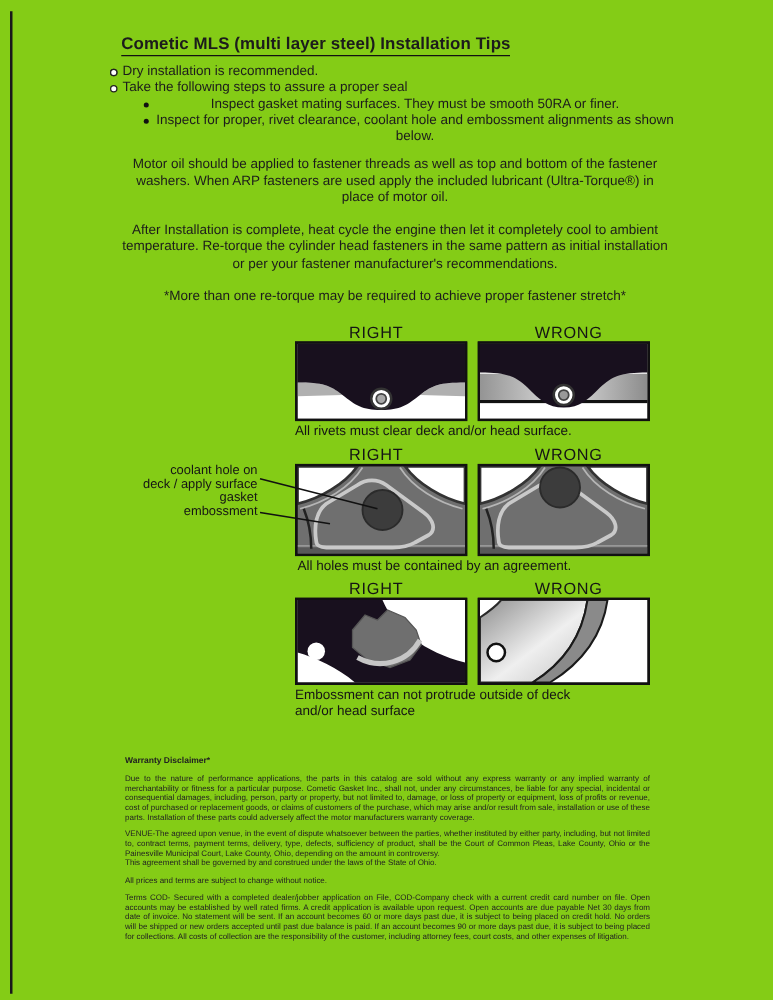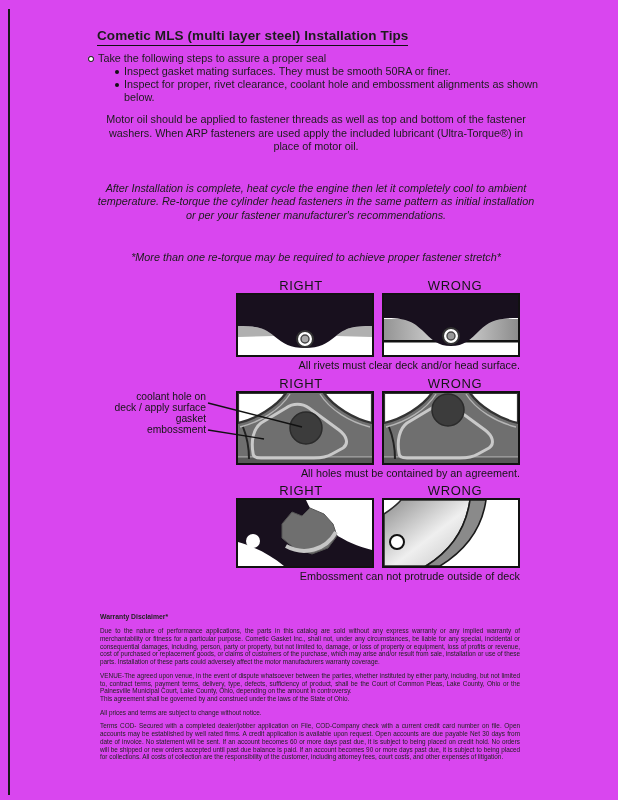--- a/index.html
+++ b/index.html
@@ -1,49 +1,49 @@
 <!DOCTYPE html>
 <html><head>
 <meta charset="utf-8">
 <style>
   html,body{margin:0;padding:0;background:#ffffff;}
   .page{
-    position:relative;width:618px;height:800px;background:#d946ef;overflow:hidden;
+    position:relative;width:618px;height:800px;background:#84cc16;overflow:hidden;
     font-family:"Liberation Sans","DejaVu Sans",sans-serif;color:#1c1c1c;
     -webkit-font-smoothing:antialiased;
   }
   .edge-line{position:absolute;left:8px;top:9px;bottom:5px;width:2px;background:#1a1a1a;}
   .content{position:absolute;left:88px;top:26px;width:452px;}
 
   .title{
     display:inline-block;margin:0 0 0 9px;font-size:13.5px;font-weight:700;
     border-bottom:1.6px solid #111;padding-bottom:2px;letter-spacing:.1px;white-space:nowrap;
   }
 
   .bullets{margin:6px 0 0 0;padding:0;list-style:none;font-size:10.8px;line-height:13px;}
   .bullets > li{position:relative;padding-left:10px;}
   .b-marker{
     position:absolute;left:0;top:3.5px;width:4px;height:4px;border:1.1px solid #222;
     border-radius:50%;background:#fff;
   }
   .subbullets{margin:0;padding:0 0 0 17px;list-style:none;}
-  .subbullets > li{position:relative;padding-left:9px;}
+  .subbullets > li{position:relative;padding-left:9px;text-align:center;}
   .s-marker{position:absolute;left:0;top:4.5px;width:4px;height:4px;border-radius:50%;background:#111;}
 
   .diesel-head{margin:17px 0 0 9px;font-size:12.5px;font-weight:700;}
   .para{margin:9px 0 0 9px;width:438px;font-size:10.8px;line-height:13.6px;text-align:center;}
-  .para.gap{margin-top:28px;font-style:italic;}
+  .para.gap{margin-top:12px;}
 
   .diagrams{margin:14px 0 0 148px;width:284px;}
   .diag-row{margin-top:4px;}
   .rw-labels{display:flex;gap:24px;font-size:13px;letter-spacing:.6px;color:#151515;}
   .rw-labels div{width:138px;text-align:center;}
   .panels{position:relative;display:flex;gap:8px;border-radius:12px;}
   .panels svg{display:block;}
-  .caption{font-size:10.8px;line-height:12.5px;margin-top:2px;color:#151515;text-align:right;}
+  .caption{font-size:10.8px;line-height:12.5px;margin-top:2px;color:#151515;}
   .caption.indent{margin-left:2px;}
 
   .callouts{
     position:absolute;left:-122px;top:0;width:92px;text-align:right;
     font-size:10.3px;line-height:11px;color:#151515;z-index:2;
   }
   .callout-2{}
   .leader-svg{position:absolute;left:-122px;top:0;z-index:3;pointer-events:none;}
 
   .legal{margin:30px 0 0 12px;width:420px;font-size:6.4px;line-height:7.7px;color:#222;
@@ -58,20 +58,24 @@
 <div class="page">
   <div class="edge-line"></div>
 
   <div class="content">
 
     <h1 class="title">Cometic MLS (multi layer steel) Installation Tips</h1>
 
     <ul class="bullets">
       <li>
         <span class="b-marker"></span>
+      </li>
+      <li>
+        <span class="b-marker"></span>
+        <span>Dry installation is recommended.</span>
       </li>
       <li>
         <span class="b-marker"></span>
         <span>Take the following steps to assure a proper seal</span>
         <ul class="subbullets">
           <li>
             <span class="s-marker"></span>
             <span>Inspect gasket mating surfaces.  They must be smooth 50RA or finer.</span>
           </li>
           <li>
@@ -197,20 +201,21 @@
             </defs>
             <rect x="1" y="1" width="136" height="68" fill="#ffffff" stroke="#111" stroke-width="2"></rect>
             <path d="M2,16 C8,12 14,8 19,2 L88,2 C84,30 70,52 44,68 L2,68 Z" fill="url(#grad-band)" stroke="#2a2a2a" stroke-width="1.6"></path>
             <path d="M88,2 C84,30 70,52 44,68 L58,68 C84,52 100,30 104,2 Z" fill="#8a8a8a" stroke="#1a1a1a" stroke-width="1.6"></path>
             <circle cx="15" cy="44" r="7" fill="#ffffff" stroke="#111" stroke-width="2"></circle>
             <rect x="1" y="1" width="136" height="68" fill="none" stroke="#111" stroke-width="2"></rect>
           </svg>
         </div>
         <div class="caption">
           <div>Embossment can not protrude outside of deck</div>
+          <div>and/or head surface</div>
         </div>
       </div>
     </div>
 
     
     <div class="legal">
       <p class="lg-head">Warranty Disclaimer*</p>
       <p>Due to the nature of performance applications, the parts in this catalog are sold without any express warranty or any implied warranty of merchantability or fitness for a particular purpose.  Cometic Gasket Inc., shall not, under any circumstances, be liable for any special, incidental or consequential damages, including, person, party or property, but not limited to, damage, or loss of property or equipment, loss of profits or revenue, cost of purchased or replacement goods, or claims of customers of the purchase, which may arise and/or result from sale, installation or use of these parts.  Installation of these parts could adversely affect the motor manufacturers warranty coverage.</p>
       <p class="tight">VENUE-The agreed upon venue, in the event of dispute whatsoever between the parties, whether instituted by either party, including, but not limited to, contract terms, payment terms, delivery, type, defects, sufficiency of product, shall be the Court of Common Pleas, Lake County, Ohio or the Painesville Municipal Court, Lake County, Ohio, depending on the amount in controversy.</p>
       <p>This agreement shall be governed by and construed under the laws of the State of Ohio.</p>

